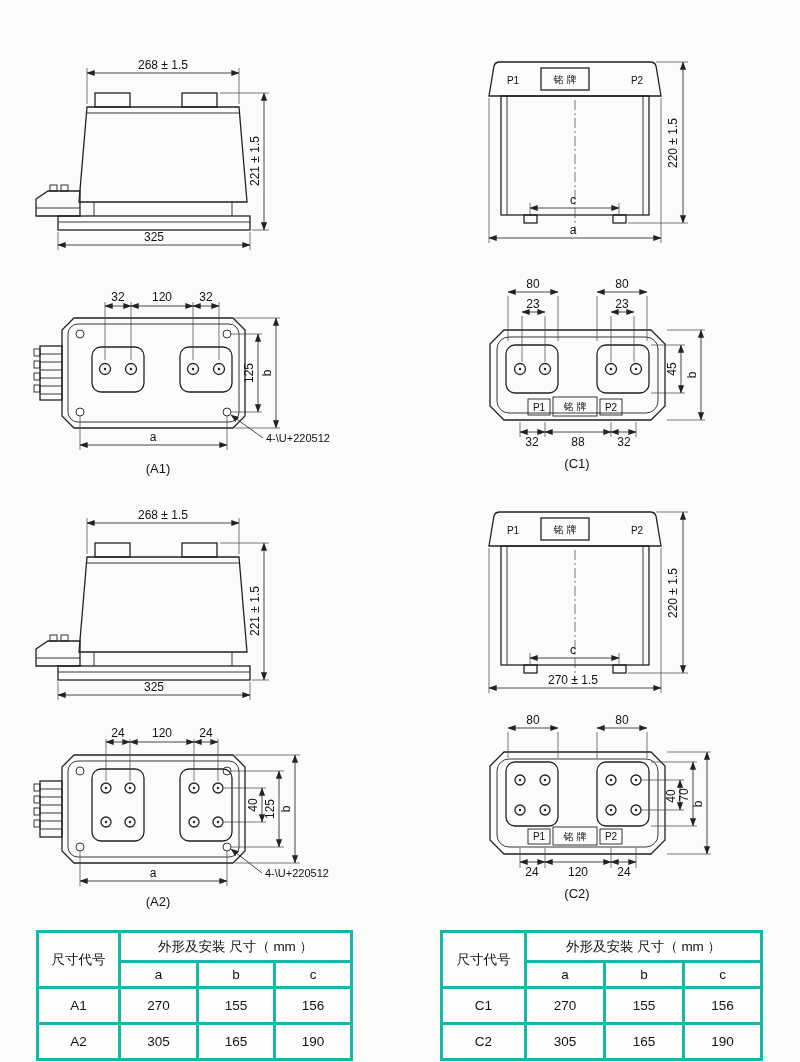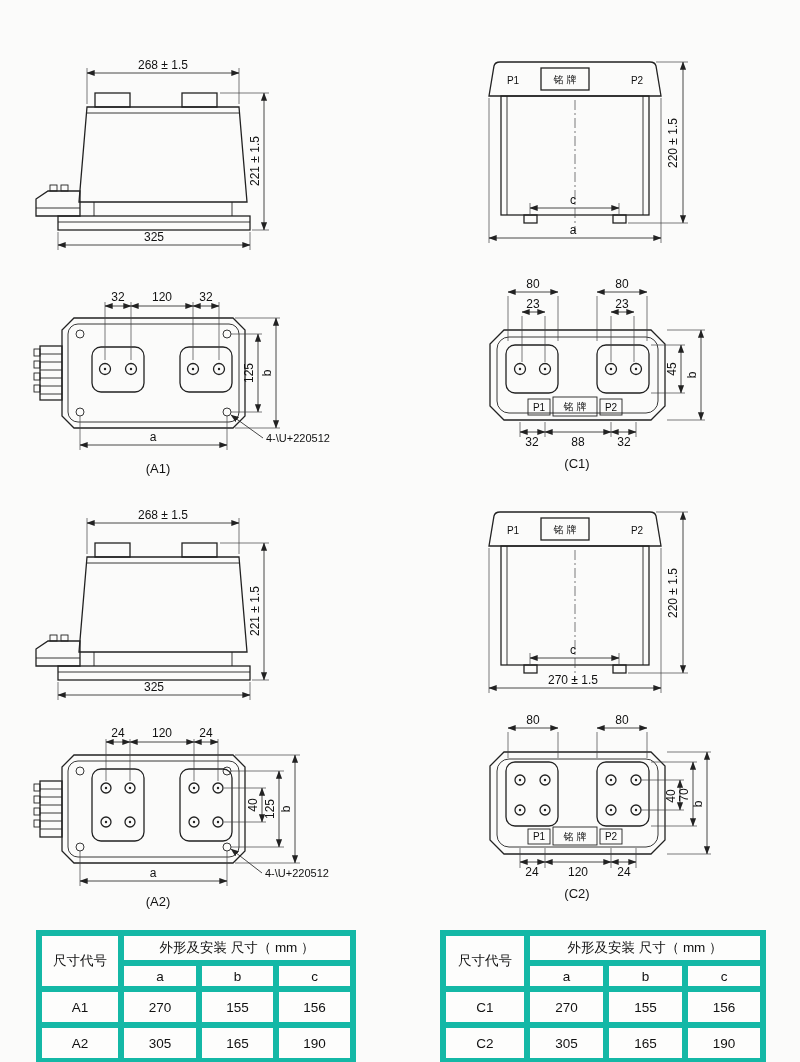--- a/index.html
+++ b/index.html
@@ -19,21 +19,21 @@
   
   .ol  { fill:none; stroke:#222; stroke-width:1.3; }
   .ol2 { fill:none; stroke:#222; stroke-width:0.9; }
   .dl  { fill:none; stroke:#333; stroke-width:0.9; }
   .ext { fill:none; stroke:#444; stroke-width:0.7; }
   .cl  { fill:none; stroke:#444; stroke-width:0.7; stroke-dasharray:10 3 2 3; }
   .dot { fill:#222; stroke:none; }
   
   .dim-table { position:absolute; border-collapse:collapse; background:#fdfdfc; table-layout:fixed; }
   .dim-table th, .dim-table td {
-    border:6px solid #14b8a6; text-align:center; vertical-align:middle;
+    border:3px solid #14b8a6; text-align:center; vertical-align:middle;
     font-weight:normal; font-size:13.5px; color:#111; padding:0;
   }
   #table-a { left:36px;  top:930px; width:314px; }
   #table-c { left:440px; top:930px; width:320px; }
   tr.h1 { height:30px; }
   tr.h2 { height:26px; }
   tr.d  { height:36px; }
 </style>
 </head>
 <body>

